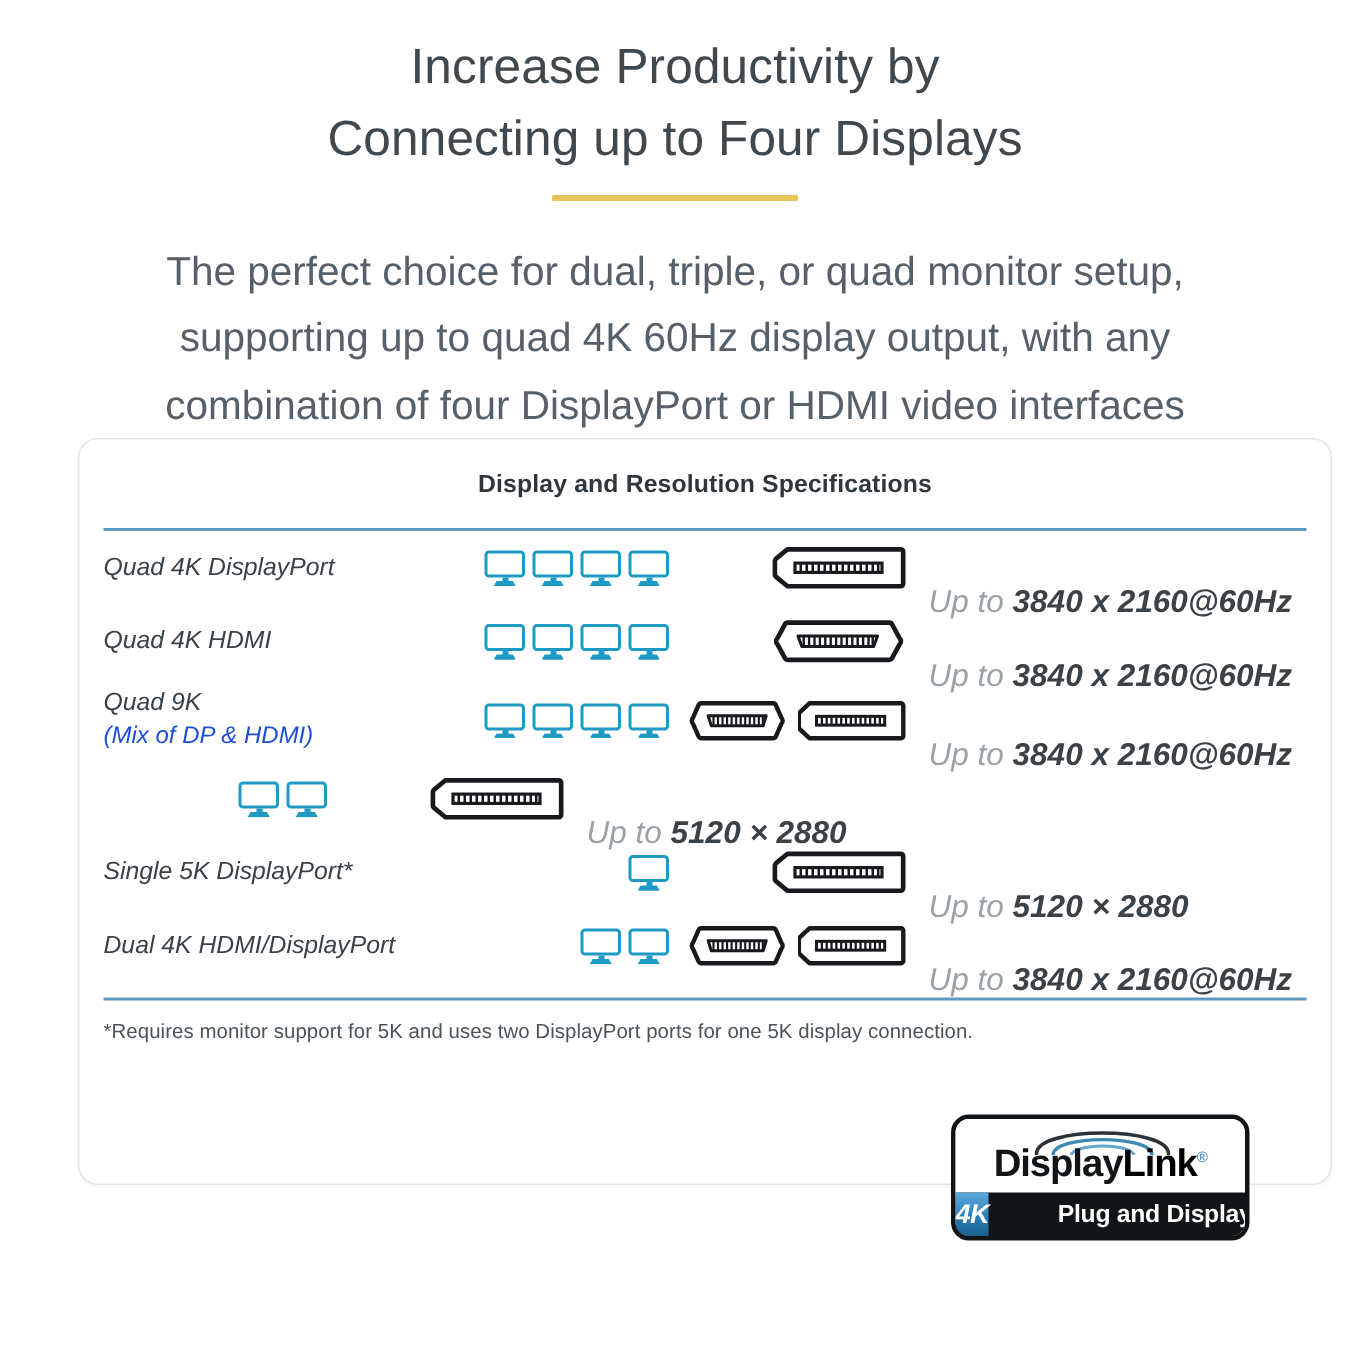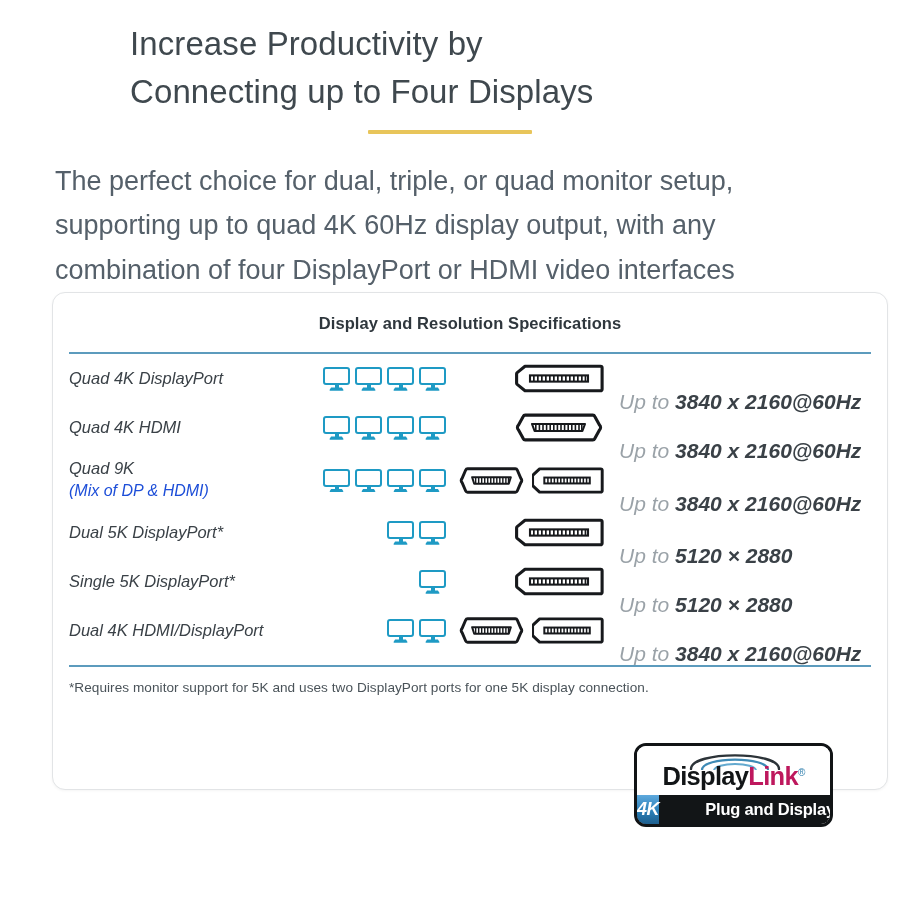--- a/index.html
+++ b/index.html
@@ -12,20 +12,21 @@
     background: #ffffff;
     font-family: "Liberation Sans", sans-serif;
     color: #3a4147;
     overflow: hidden;
     position: relative;
   }
 
   
   .hero {
     padding-top: 20px;
+    text-align: center;
   }
   .hero-title {
     font-size: 33px;
     font-weight: 400;
     line-height: 1.45;
     color: #3f484e;
     letter-spacing: 0.1px;
     margin: 0 auto;
     width: 640px;
   }
@@ -209,21 +210,21 @@
     left: 0; right: 0;
     top: 18px;
     text-align: center;
     font-size: 25.5px;
     font-weight: bold;
     letter-spacing: -0.7px;
     line-height: 1;
     white-space: nowrap;
   }
   .dl-word .dl-display { color: #121517; }
-  .dl-word .dl-link { color: #be185d; }
+  .dl-word .dl-link { color: #000000; }
   .dl-word .dl-reg {
     color: #2f7fad;
     font-size: 10px;
     vertical-align: super;
     font-weight: normal;
   }
   .dl-bot {
     position: absolute;
     left: 0; bottom: 0;
     width: 100%;
@@ -453,23 +454,20 @@
           </g>
         </svg>
       </div>
       <div class="col-res">
         <span>Up to</span>
         <span class="val">3840 x 2160@60Hz</span>
       </div>
     </div>
 
     <div class="spec-row">
-      <div class="col-label">
-        <span>Dual 5K DisplayPort*</span>
-      </div>
       <div class="col-monitors">
         <span class="mon">
             <span class="screen"></span>
             <span class="neck"></span>
             <span class="foot"></span>
           </span>
         <span class="mon">
             <span class="screen"></span>
             <span class="neck"></span>
             <span class="foot"></span>

